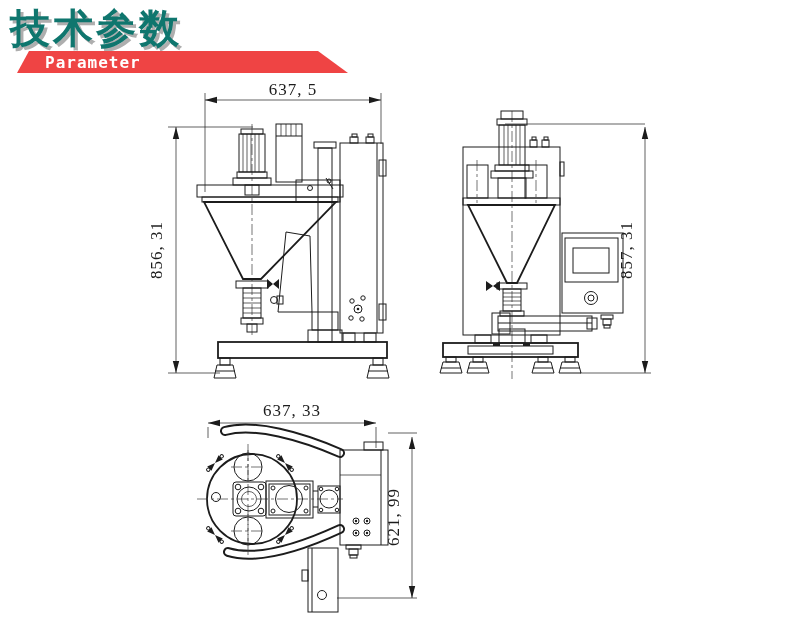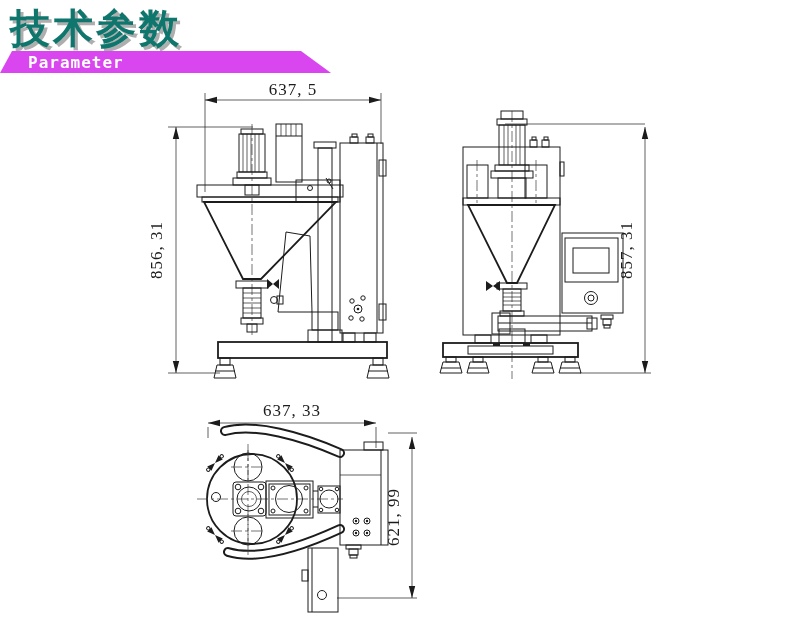--- a/index.html
+++ b/index.html
@@ -2,21 +2,21 @@
 <html><head>
 <meta charset="utf-8">
 <style>
   html,body{margin:0;padding:0;background:#fff;}
   .stage{position:relative;width:800px;height:620px;background:#fff;overflow:hidden;
          font-family:"Liberation Sans",sans-serif;}
   
   .title{position:absolute;left:10px;top:1px;font-size:40px;font-weight:bold;
          letter-spacing:3px;color:#0f766e;text-shadow:3px 3px 0 #aeaeae;
          font-family:"Liberation Sans",sans-serif;}
-  .banner{position:absolute;left:0;top:51px;width:332px;height:22px;background:#d946ef;
+  .banner{position:absolute;left:17px;top:51px;width:332px;height:22px;background:#ef4444;
           -webkit-clip-path:polygon(12px 0,301px 0,331px 100%,0 100%);
           clip-path:polygon(12px 0,301px 0,331px 100%,0 100%);}
   .banner span{position:absolute;left:28px;top:2px;color:#fff;font-weight:bold;
           font-size:16px;letter-spacing:1px;font-family:"DejaVu Sans Mono",monospace;}
   
   .vw{position:absolute;}
   .vw1{left:140px;top:80px;}
   .vw2{left:435px;top:105px;}
   .vw3{left:185px;top:400px;}
   .ln{fill:none;stroke:#1c1c1c;stroke-width:1;}

